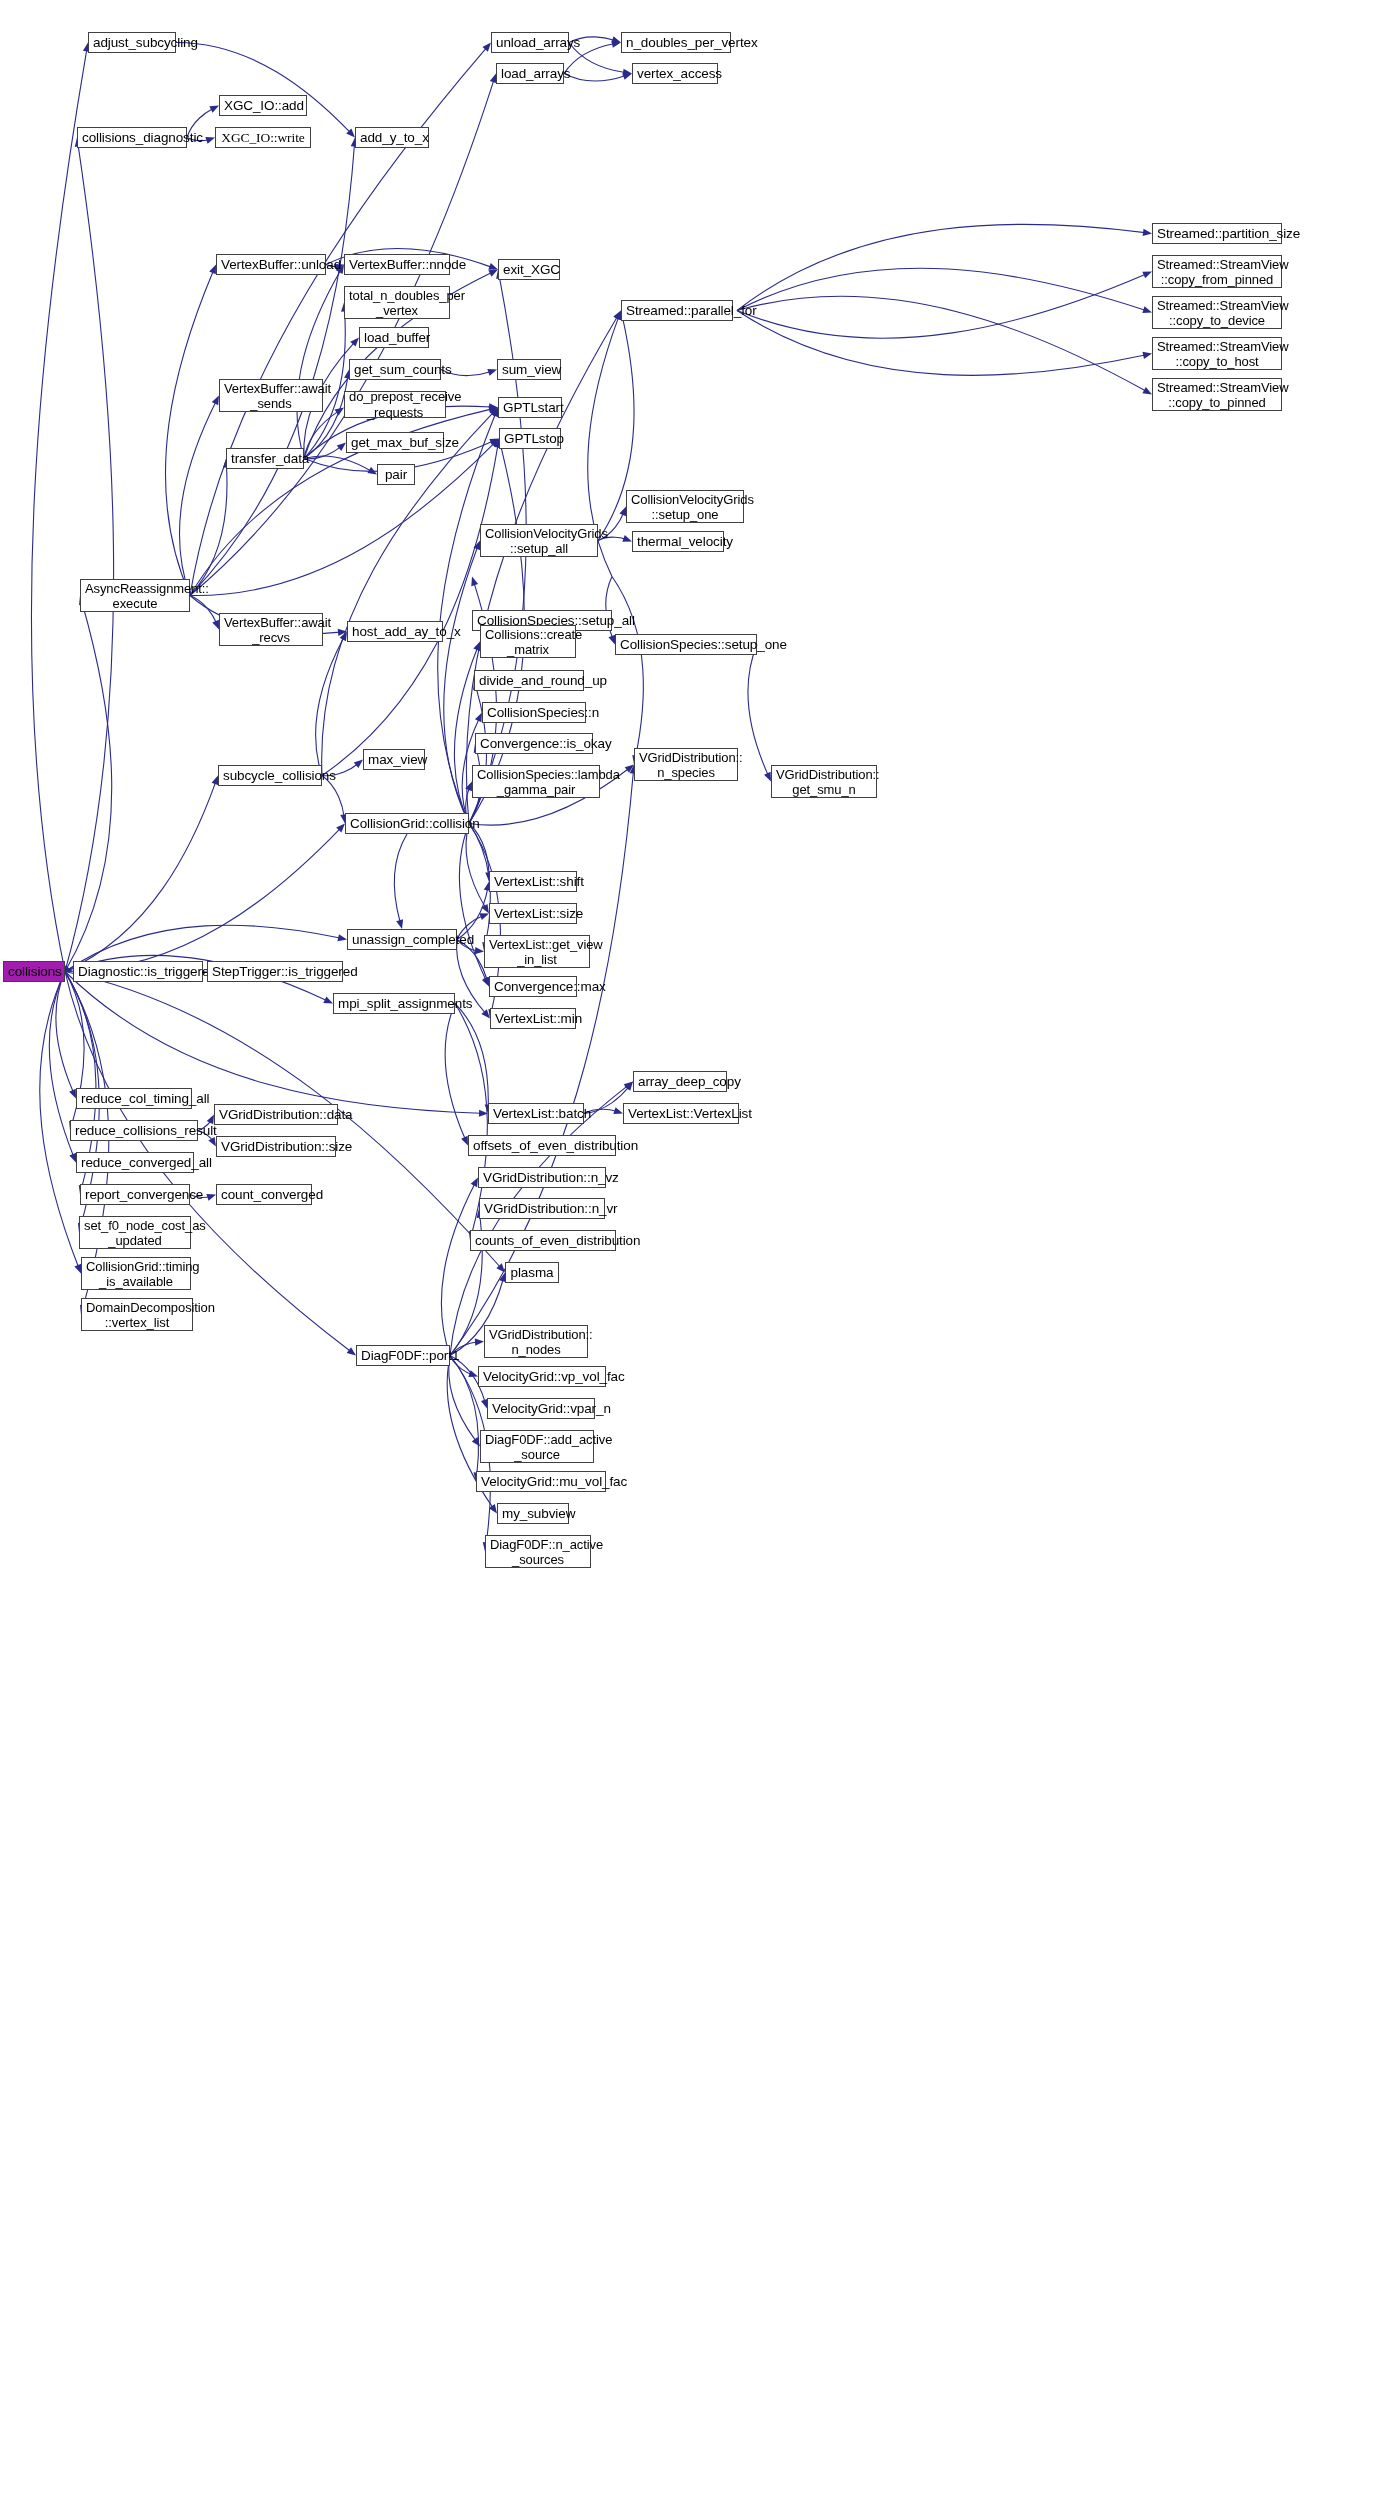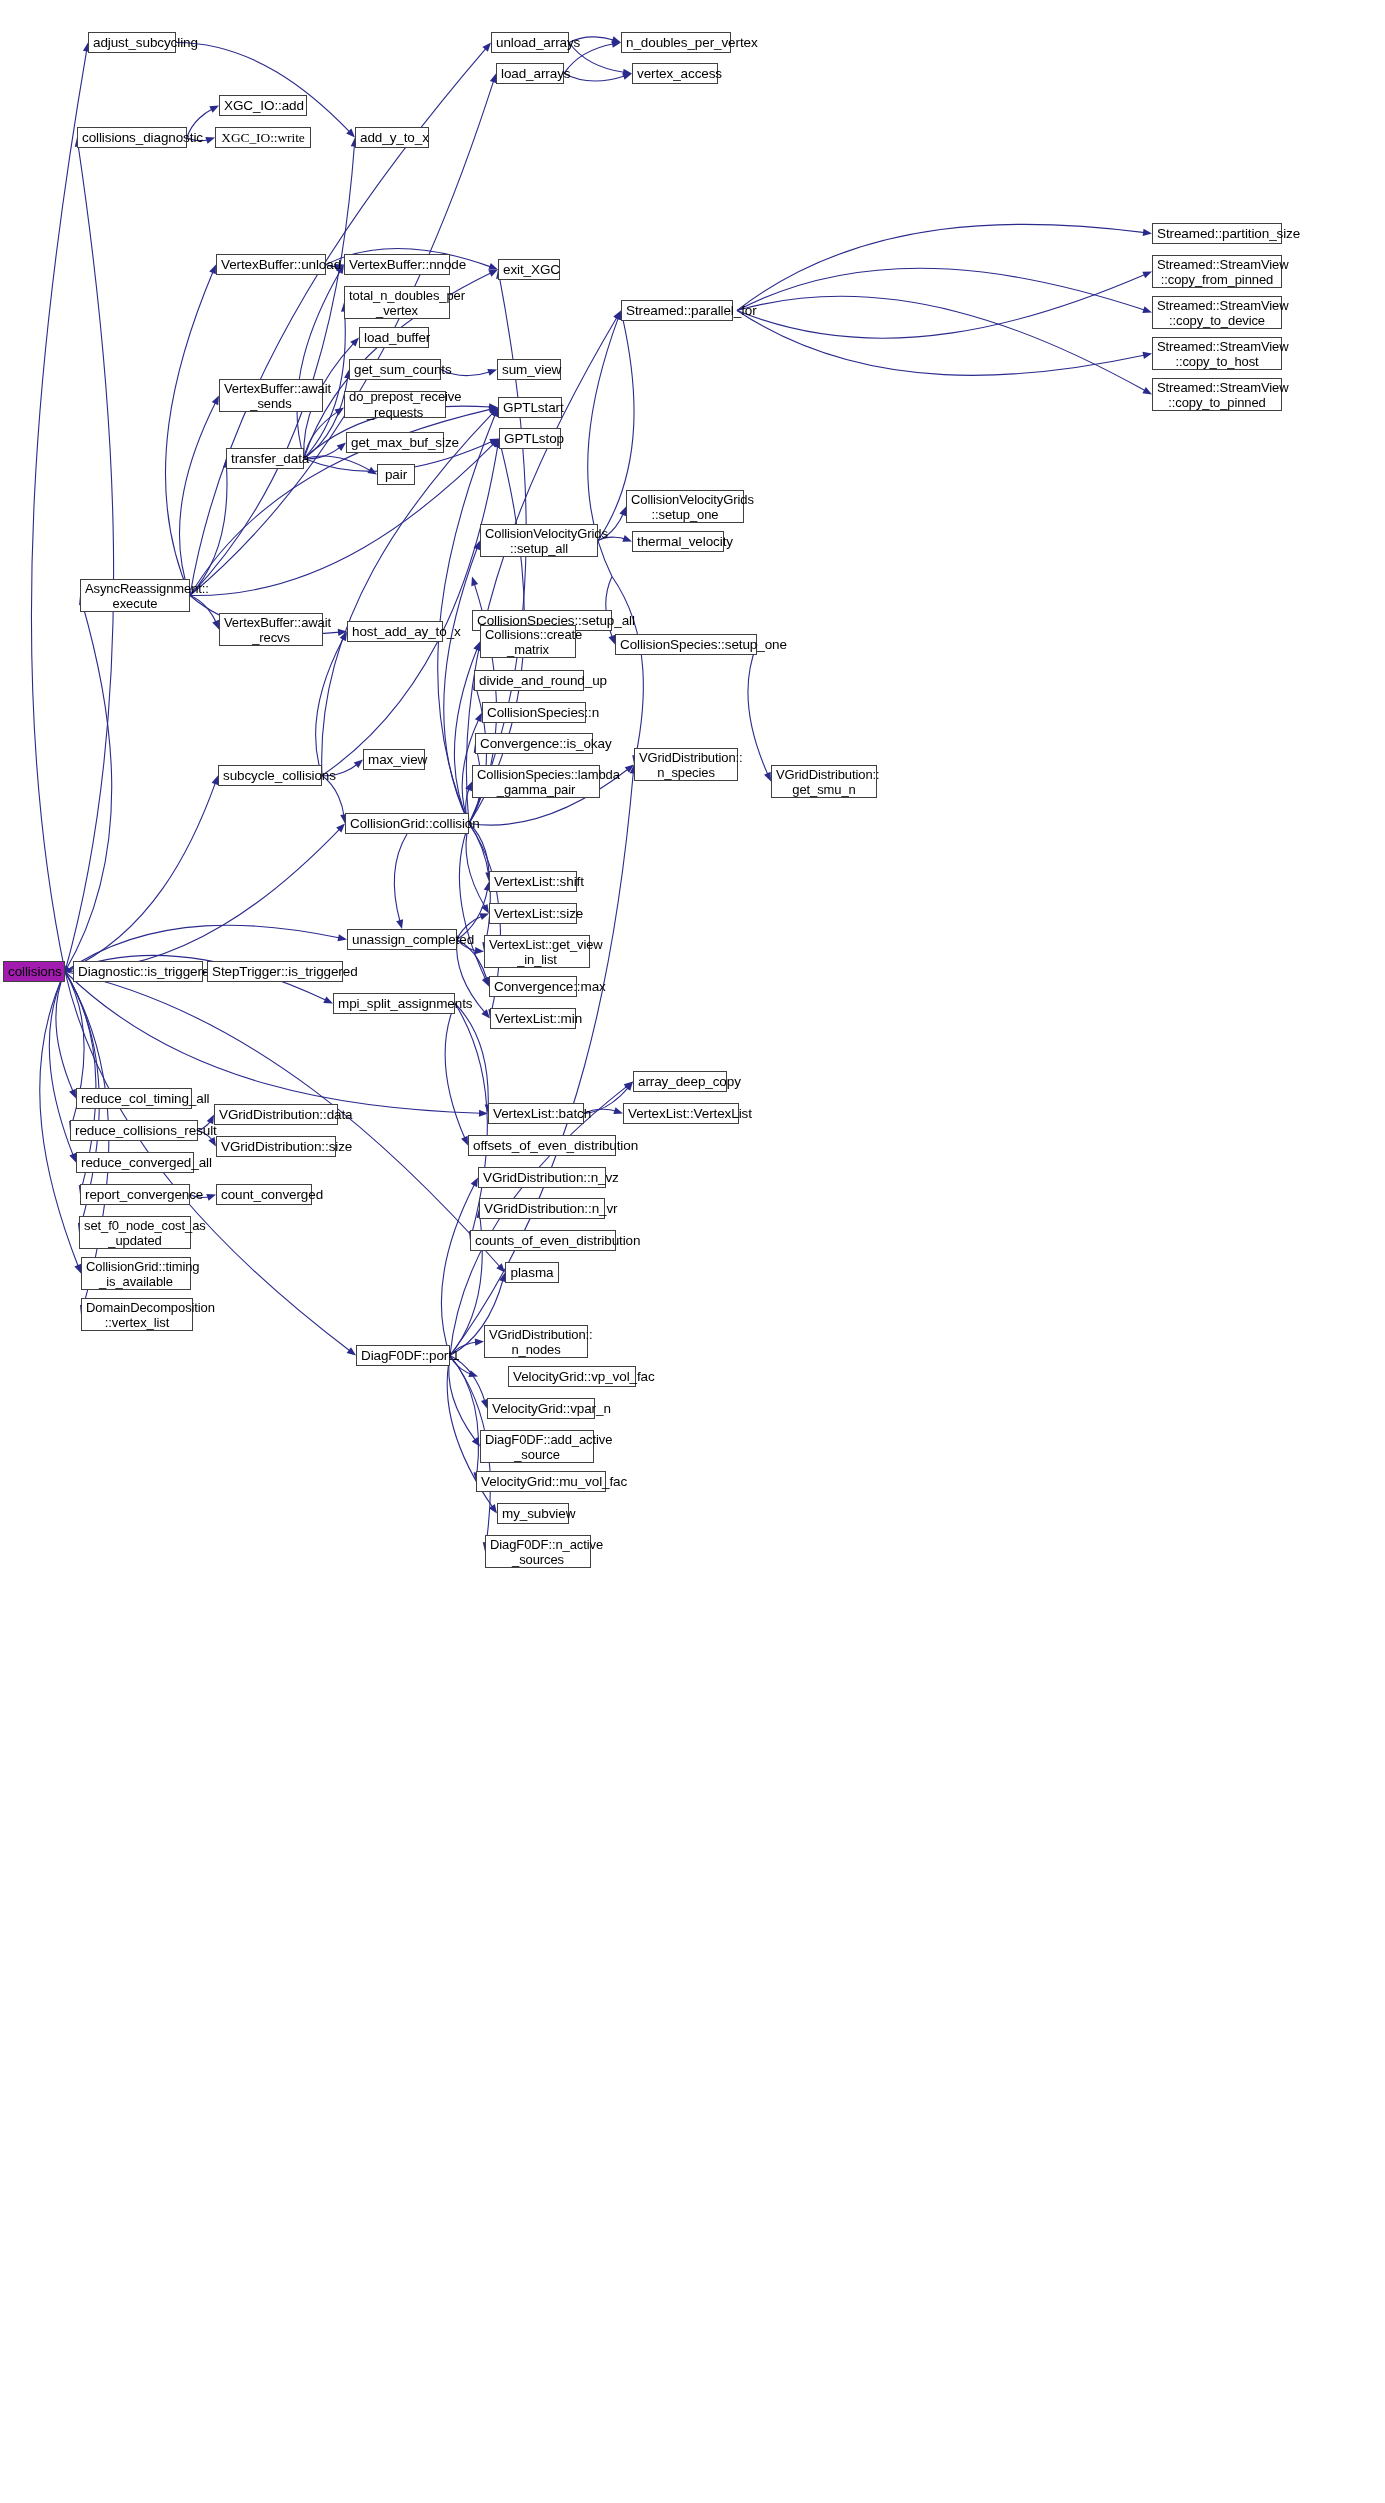--- a/index.html
+++ b/index.html
@@ -354,21 +354,21 @@
     <div class="node" style="left: 216px; top: 1184px; width: 96px; height: 21px;"><span class="lbl">count_converged</span></div>
     <div class="node" style="left: 79px; top: 1216px; width: 112px; height: 33px; font-size: 13px; line-height: 15px;"><span class="lbl">set_f0_node_cost_as
 _updated</span></div>
     <div class="node" style="left: 81px; top: 1257px; width: 110px; height: 33px; font-size: 13px; line-height: 15px;"><span class="lbl">CollisionGrid::timing
 _is_available</span></div>
     <div class="node" style="left: 81px; top: 1298px; width: 112px; height: 33px; font-size: 13px; line-height: 15px;"><span class="lbl">DomainDecomposition
 ::vertex_list</span></div>
     <div class="node" style="left: 356px; top: 1345px; width: 94px; height: 21px;"><span class="lbl">DiagF0DF::port1</span></div>
     <div class="node" style="left: 484px; top: 1325px; width: 104px; height: 33px; font-size: 13px; line-height: 15px;"><span class="lbl">VGridDistribution::
 n_nodes</span></div>
-    <div class="node" style="left: 478px; top: 1366px; width: 128px; height: 21px; margin-left: 30px;"><span class="lbl">VelocityGrid::vp_vol_fac</span></div>
+    <div class="node" style="left: 478px; top: 1366px; width: 128px; height: 21px;"><span class="lbl">VelocityGrid::vp_vol_fac</span></div>
     <div class="node" style="left: 487px; top: 1398px; width: 108px; height: 21px;"><span class="lbl">VelocityGrid::vpar_n</span></div>
     <div class="node" style="left: 480px; top: 1430px; width: 114px; height: 33px; font-size: 13px; line-height: 15px;"><span class="lbl">DiagF0DF::add_active
 _source</span></div>
     <div class="node" style="left: 476px; top: 1471px; width: 130px; height: 21px;"><span class="lbl">VelocityGrid::mu_vol_fac</span></div>
     <div class="node" style="left: 497px; top: 1503px; width: 72px; height: 21px;"><span class="lbl">my_subview</span></div>
     <div class="node" style="left: 485px; top: 1535px; width: 106px; height: 33px; font-size: 13px; line-height: 15px;"><span class="lbl">DiagF0DF::n_active
 _sources</span></div>
   </div>
 
 </body></html>

